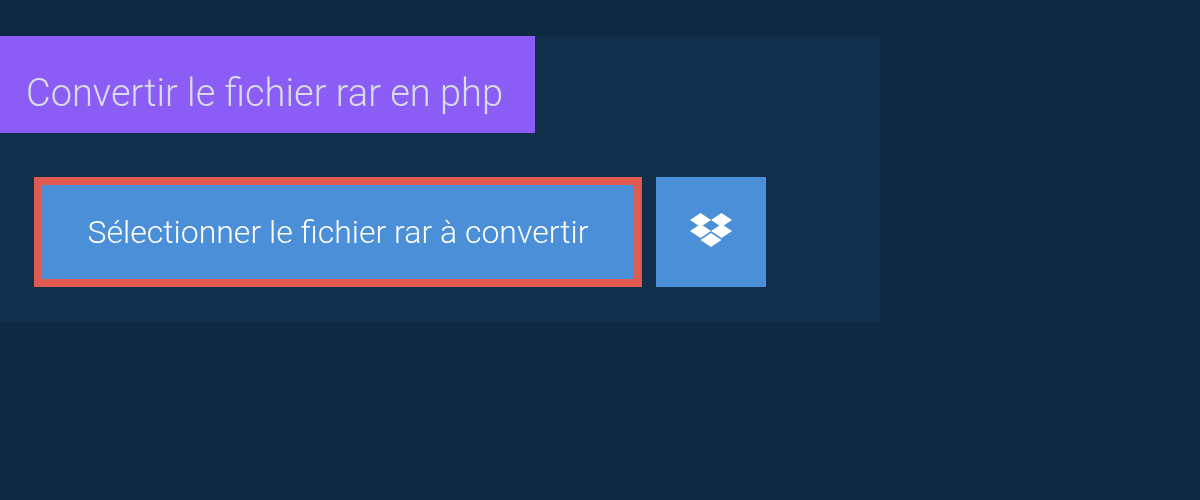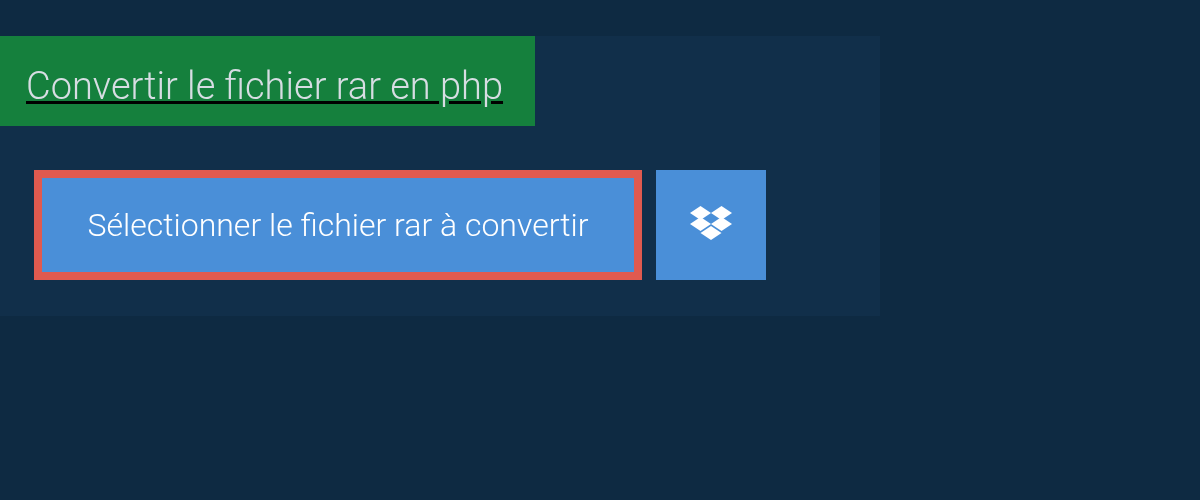--- a/index.html
+++ b/index.html
@@ -14,24 +14,23 @@
       font-family: -apple-system, BlinkMacSystemFont, "Segoe UI", Roboto, Helvetica, Arial, sans-serif;
       overflow: hidden;
     }
     .panel {
       background-color: #112f4a;
       width: 880px;
       margin-top: 36px;
       padding-bottom: 36px;
     }
     .tab-header {
-      background-color: #15803d;
+      background-color: #8b5cf6;
       display: inline-block;
-      padding: 28px 32px 18px 26px;
-      text-decoration: underline;
+      padding: 35px 32px 18px 26px;
     }
     .tab-title {
       color: #d7dde3;
       font-size: 38px;
       font-weight: 300;
     }
     .button-row {
       display: flex;
       margin-top: 44px;
       margin-left: 34px;

